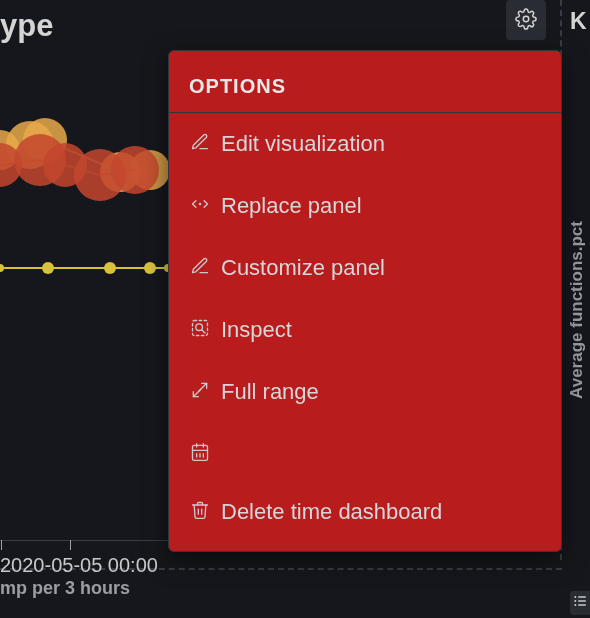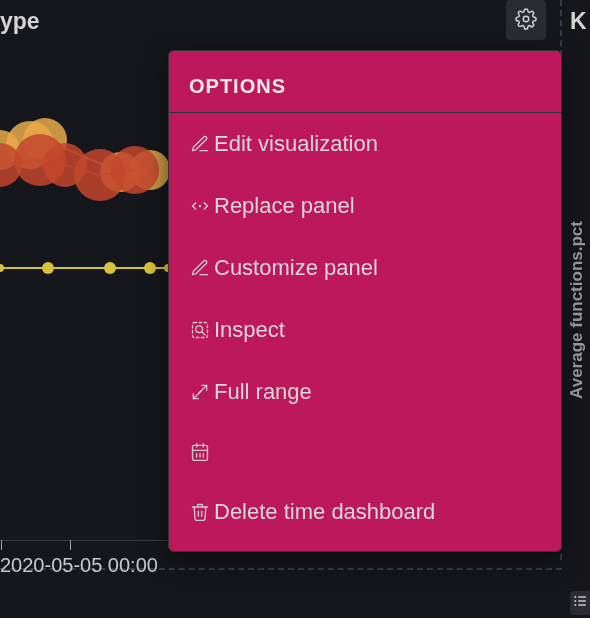--- a/index.html
+++ b/index.html
@@ -8,21 +8,21 @@
     background: #16171c;
     font-family: -apple-system, BlinkMacSystemFont, "Segoe UI", Helvetica, Arial, sans-serif;
     color: #d4d4d4;
     position: relative;
   }
   
   .title-fragment {
     position: absolute;
     top: 8px;
     left: 0;
-    font-size: 23px;
+    font-size: 31px;
     font-weight: 700;
     color: #d4d4d4;
   }
   
   .gear-btn {
     position: absolute;
     top: 0px;
     right: 44px;
     width: 40px;
     height: 40px;
@@ -120,38 +120,38 @@
     font-size: 18px;
     font-weight: 700;
     color: #9b9da3;
   }
   
   .menu {
     position: absolute;
     top: 50px;
     left: 168px;
     right: 28px;
-    background: #be185d;
+    background: #b91c1c;
     border: 1px solid #33353c;
     border-radius: 6px;
     box-shadow: 0 8px 24px rgba(0,0,0,.5);
     padding: 8px 0 8px 0;
   }
   .menu-header {
     padding: 16px 20px 14px 20px;
     font-size: 20px;
     font-weight: 800;
     letter-spacing: 1px;
     color: #e7e8ea;
     border-bottom: 1px solid #33353c;
   }
   .menu-item {
     display: flex;
-    align-items: center;
-    gap: 3px;
+    align-items: flex-start;
+    gap: 10px;
     padding: 18px 20px;
     cursor: pointer;
   }
   .mi-icon {
     width: 22px;
     height: 22px;
     display: flex;
     align-items: center;
     justify-content: center;
     color: #c8c9cc;
@@ -219,20 +219,21 @@
       <circle cx="150" cy="228" r="6" fill="#d8c23c"></circle>
       <circle cx="168" cy="228" r="4" fill="#d8c23c"></circle>
     </svg>
 </div>
 
 <div class="axis">
   <div class="axis-line"></div>
   <div class="tick" style="left:1px"></div>
   <div class="tick" style="left:70px"></div>
   <div class="tick-label" style="left:0">2020-05-05 00:00</div>
+  <div class="axis-title">mp per 3 hours</div>
 </div>
 
 <div class="menu">
   <div class="menu-header">OPTIONS</div>
 
   <div class="menu-item">
     <span class="mi-icon">
       <svg width="20" height="20" viewBox="0 0 24 24" fill="none" stroke-width="1.6" stroke-linecap="round" stroke-linejoin="round">
           <path d="M12 20h9"></path>
           <path d="M16.5 3.5a2.12 2.12 0 1 1 3 3L7 19l-4 1 1-4 12.5-12.5z"></path>

